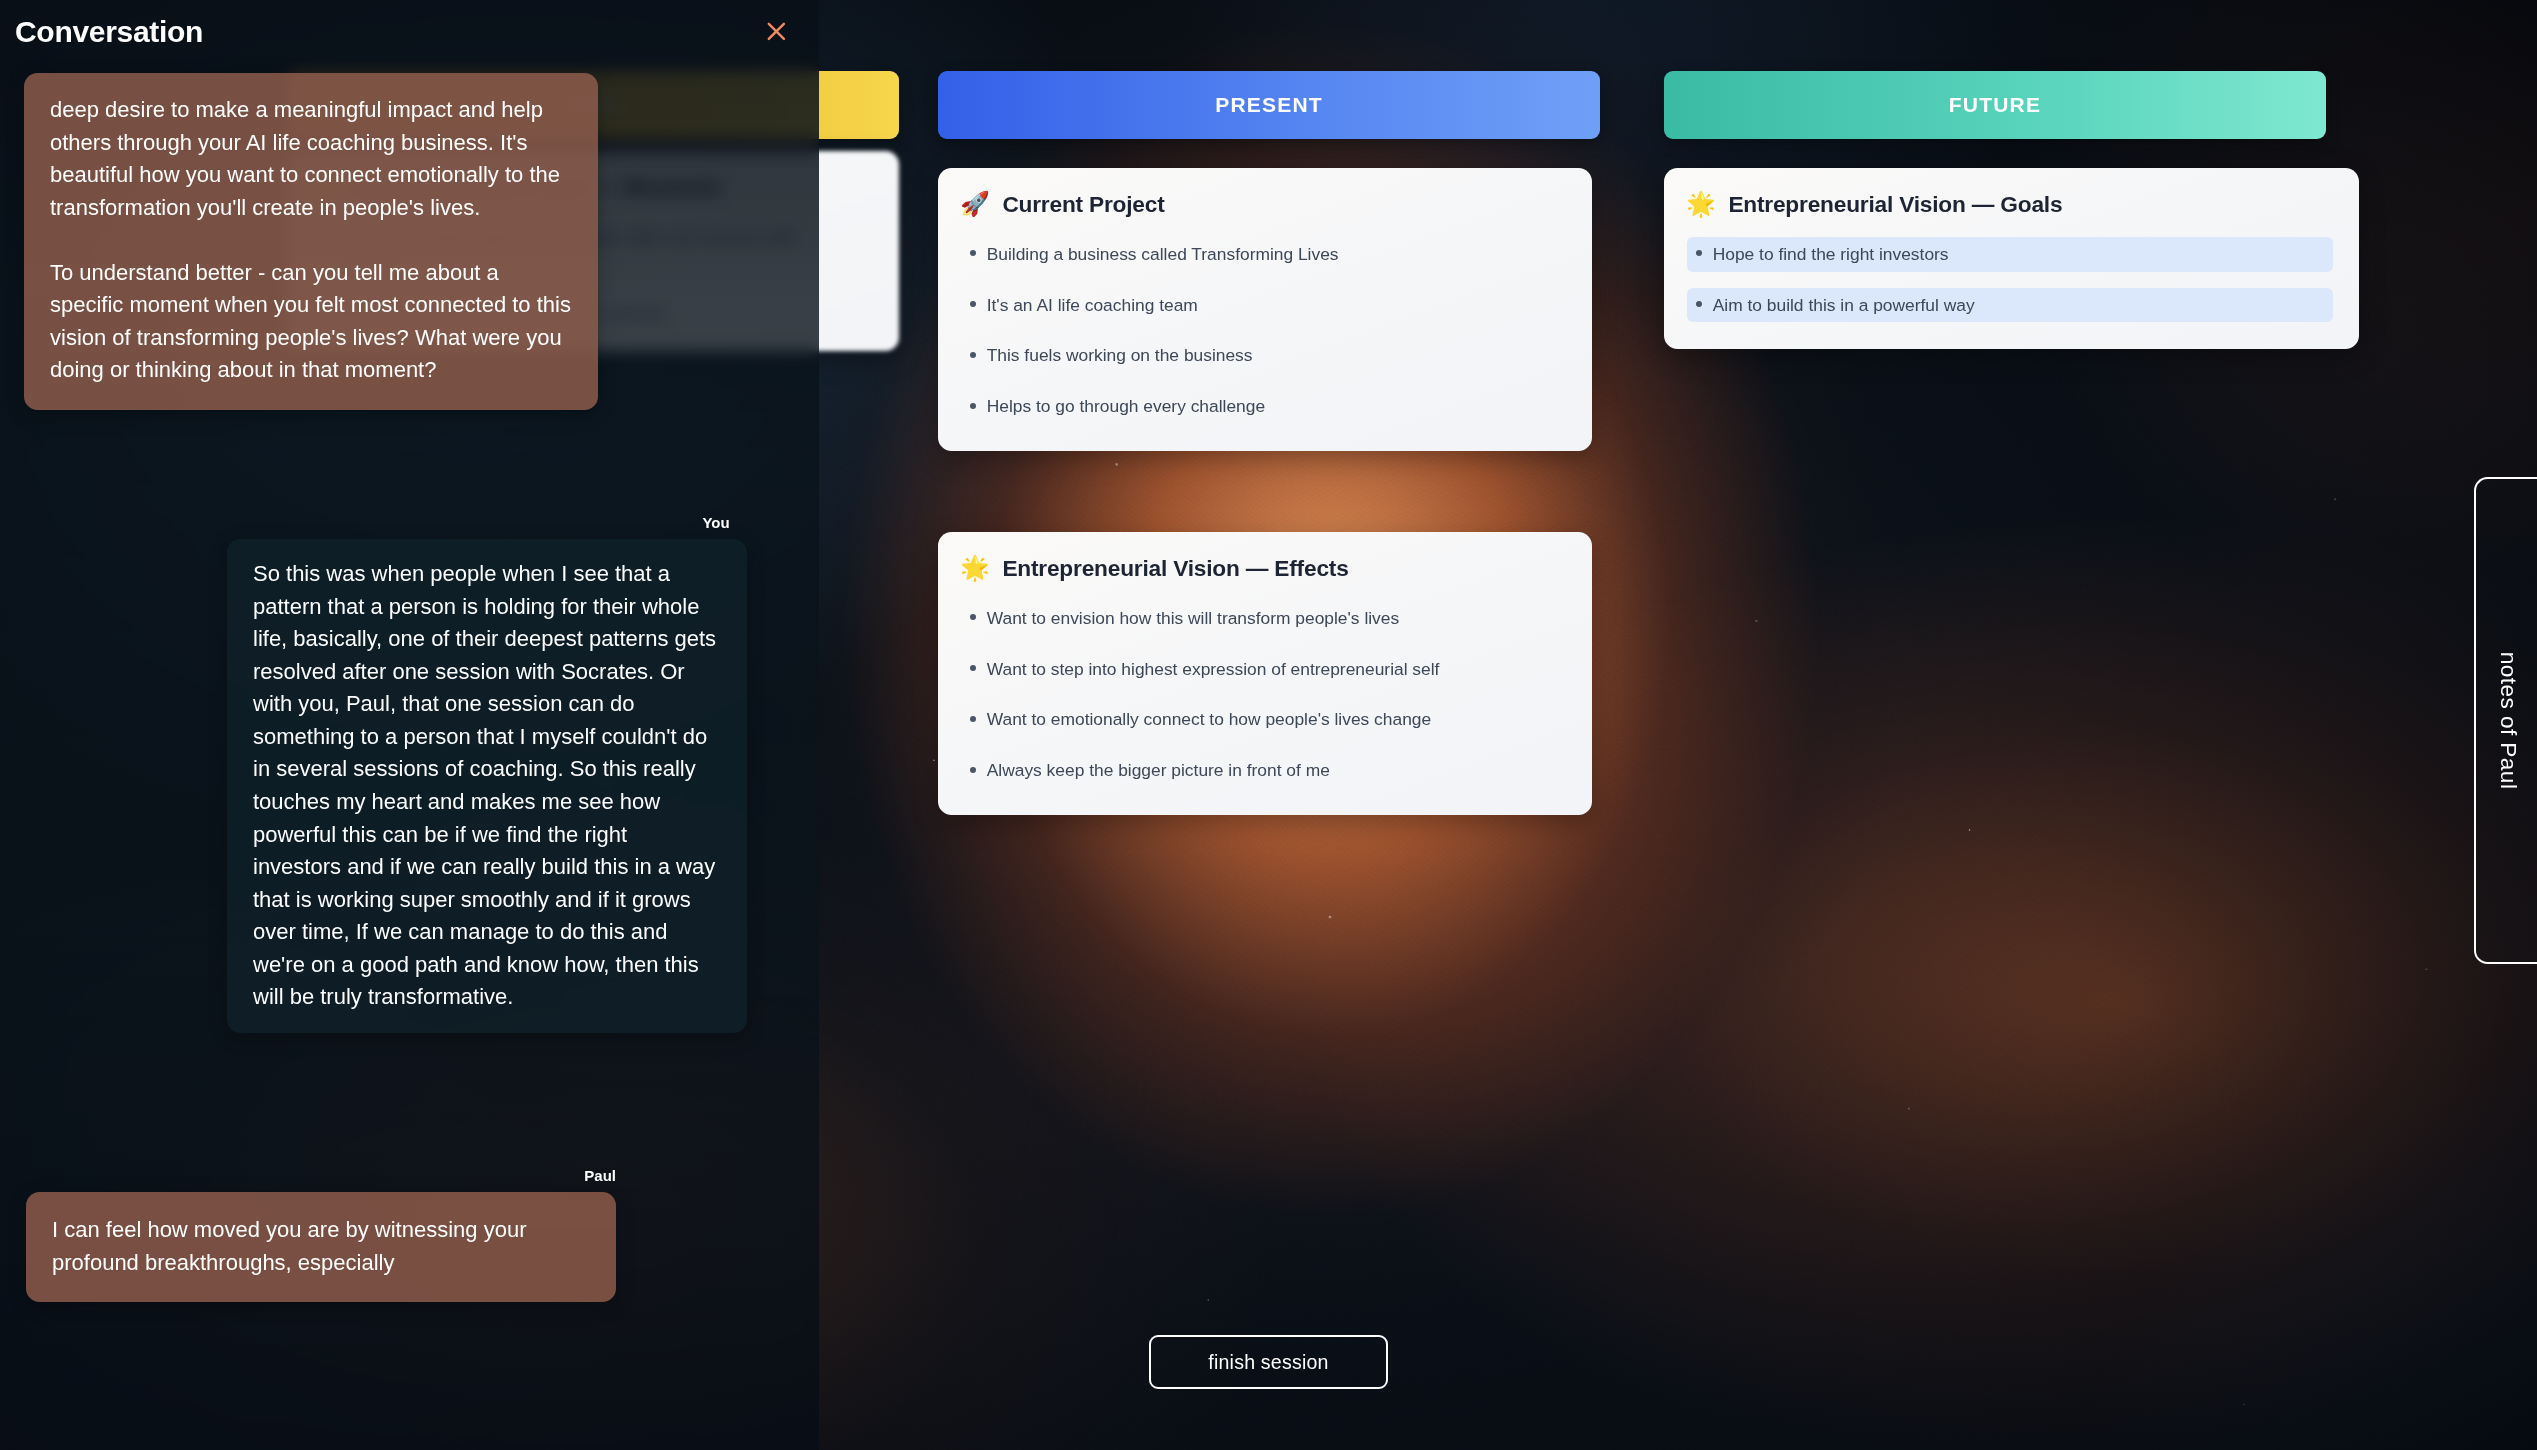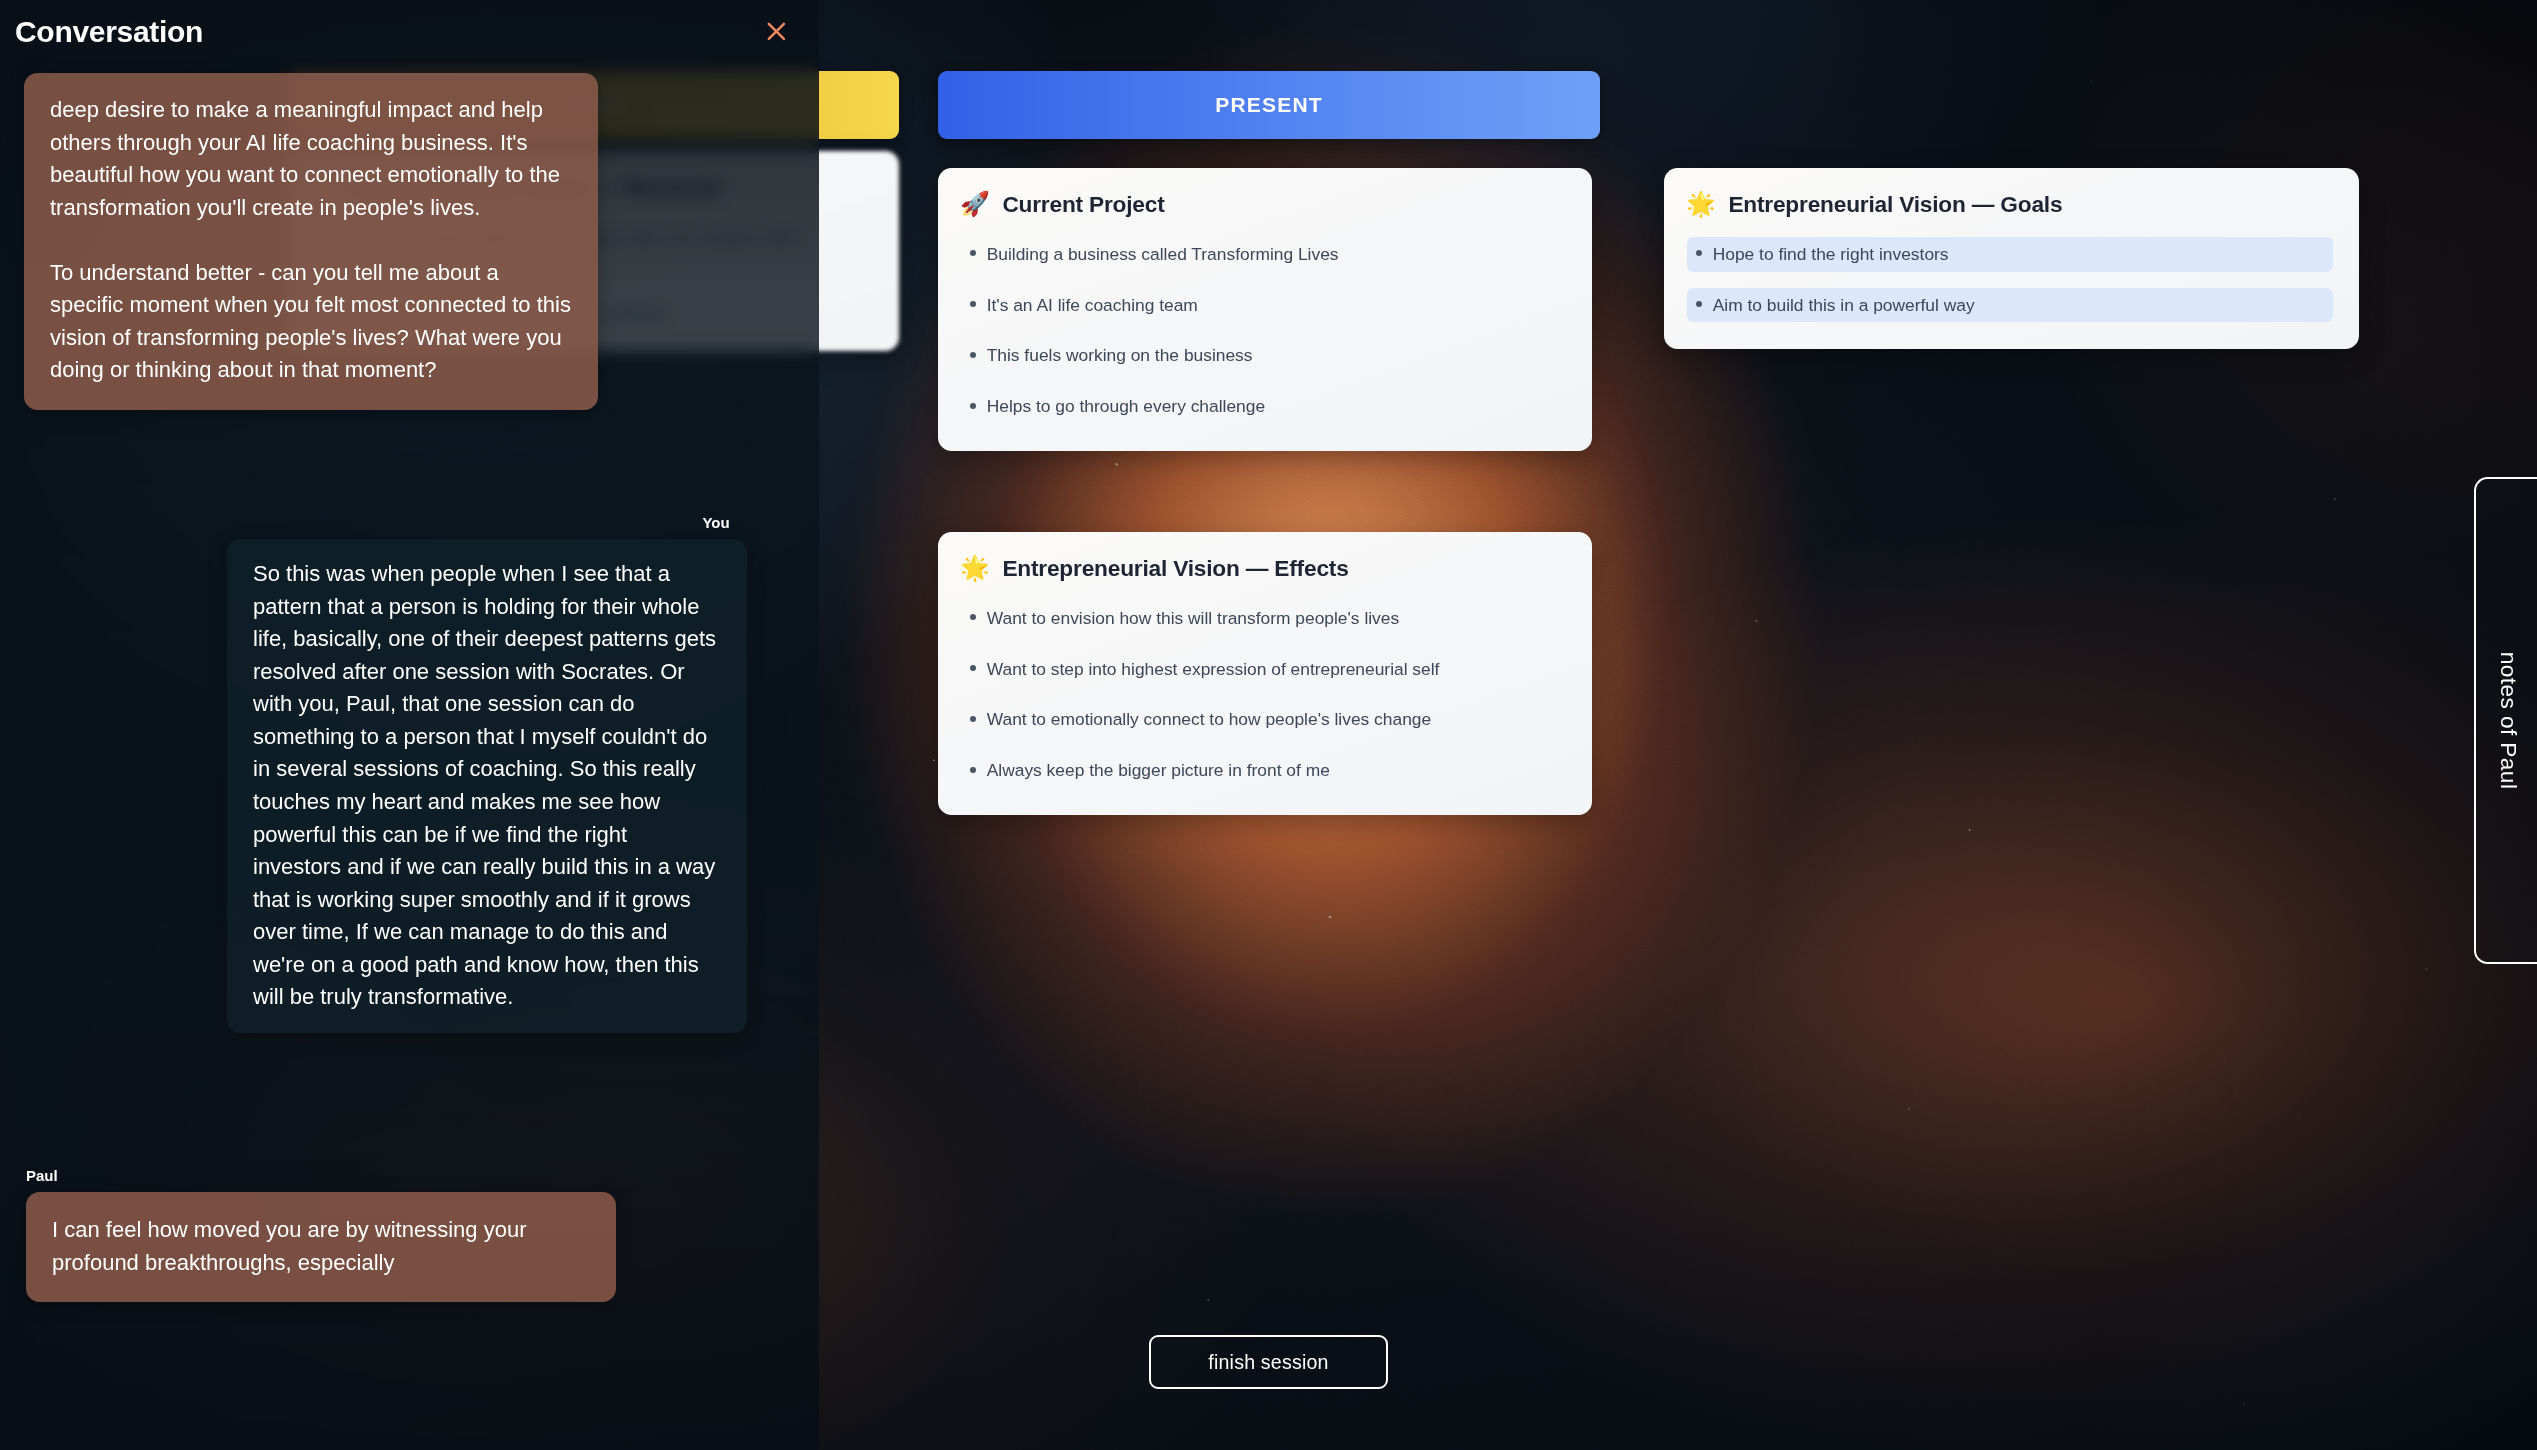--- a/index.html
+++ b/index.html
@@ -149,21 +149,21 @@
     position:absolute;right:26.4px;top:15px;width:33px;height:33px;
     background:transparent;border:none;cursor:pointer;
     display:flex;align-items:center;justify-content:center;
   }
   #conv-close svg{width:22.7px;height:22.7px;}
 
   .msg-label{
     color:#ffffff;font-size:15px;font-weight:bold;margin-bottom:7.6px;
   }
   .msg-label.you{text-align:right;padding-right:17.4px;}
-  .msg-label.paul{text-align:left;padding-left:26px;}
+  .msg-label.paul{text-align:right;padding-left:26px;}
 
   .bubble{
     border-radius:13.6px;padding:18px 24px;
     font-size:22px;line-height:1.48;color:#ffffff;
     box-shadow:0 4.5px 18px rgba(0,0,0,.28);
   }
   .bubble.paul{background:rgba(139,91,75,.86);}
   .bubble.you {background:rgba(16,36,44,.68);}
 
   #msg-paul-top{position:absolute;left:24px;top:73px;width:574px;}
@@ -188,20 +188,23 @@
 </div>
 
 <div id="board">
 
   <div class="col-head" id="head-past">
     <span>PAST</span>
   </div>
   <div class="col-head" id="head-present">
     <span>PRESENT</span>
   </div>
+  <div class="col-head" id="head-future">
+    <span>FUTURE</span>
+  </div>
 
   <div class="card" id="card-past">
     <div class="card-title">
       <span class="emo">🌟</span>
       <span>Entrepreneurial Vision — Moments</span>
     </div>
     <ul class="bullets">
       <li>Resolved a deep pattern for a person after one session with Socrates</li>
       <li>One session can do something to a person</li>
     </ul>

